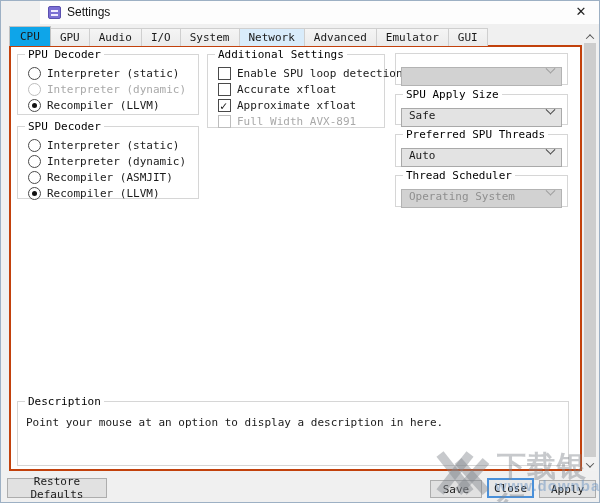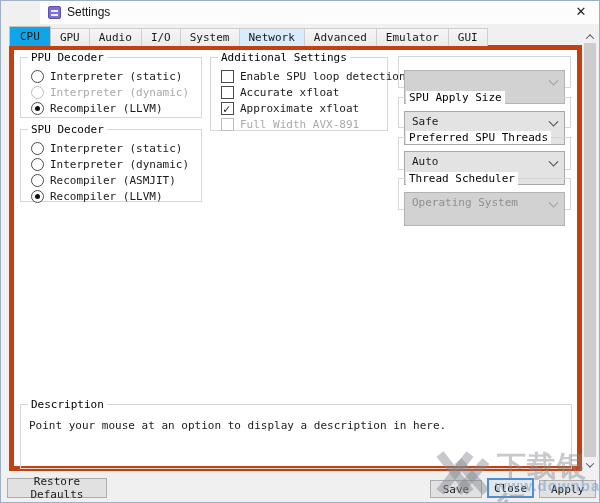--- a/index.html
+++ b/index.html
@@ -24,21 +24,21 @@
   
   .tabbar { position:absolute; left:8px; top:25px; height:20px; display:flex; align-items:flex-end; z-index:3; }
   .tab { height:18px; padding:0 9px; line-height:17px; background:linear-gradient(#f5f5f5,#ebebeb);
          border:1px solid #cfcfcf; border-bottom:none; margin-right:-1px; white-space:nowrap; }
   .tab.selected { height:20px; background:#0ea5e9; line-height:19px; padding:0 10px;
                   border-color:#c2c2c2; position:relative; z-index:4; }
   .tab.hover { background:#d9ecfb; }
 
   
   .pane { position:absolute; left:8px; top:44px; width:573px; height:426px;
-          background:#ffffff; border:5px solid #c2410c; z-index:1; }
+          background:#ffffff; border:2px solid #c2410c; z-index:1; }
 
   .gb { position:absolute; border:1px solid #d6d6d6; }
   .gb-title { position:absolute; top:-7px; left:7px; background:#ffffff; padding:0 3px;
               white-space:nowrap; color:#000; }
 
   .row { display:flex; align-items:center; gap:6px; height:13px; margin:0 0 3px 10px; white-space:nowrap; }
   .pad-top { padding-top:12px; }
 
   .radio { width:13px; height:13px; border:1px solid #4a4a4a; border-radius:50%;
            background:#fff; flex:0 0 13px; position:relative; }
@@ -46,21 +46,21 @@
            width:5px; height:5px; border-radius:50%; background:#111; }
   .check { width:13px; height:13px; border:1px solid #4a4a4a; background:#fff;
            flex:0 0 13px; position:relative; }
   .row.checked .check::after { content:"✓"; position:absolute; left:1px; top:-1px;
            font-size:12px; font-weight:bold; color:#111; }
   .row.disabled .radio, .row.disabled .check { border-color:#bdbdbd; }
   .row.disabled .lbl { color:#a9a9a9; }
 
   .combo { position:absolute; left:5px; right:5px; top:13px; height:19px;
            border:1px solid #a9a9a9; background:#e3e3e3; display:flex;
-           align-items:flex-end; justify-content:space-between; padding:16px 7px; }
+           align-items:flex-start; justify-content:space-between; padding:0 7px; }
   .combo .chev { width:7px; height:7px; border-right:1.5px solid #444;
                  border-bottom:1.5px solid #444; transform:rotate(45deg) translate(-2px,-2px); }
   .combo.disabled { background:#d2d2d2; border-color:#b3b3b3; color:#8f8f8f; }
   .combo.disabled .chev { border-color:#9d9d9d; }
 
   .desc-text { padding:14px 8px 0 8px; }
 
   
   .vscroll { position:absolute; right:2px; top:30px; width:14px; height:440px; background:#f1f1f1; z-index:2; }
   .sb-btn { position:absolute; left:0; width:14px; height:12px; display:flex;

